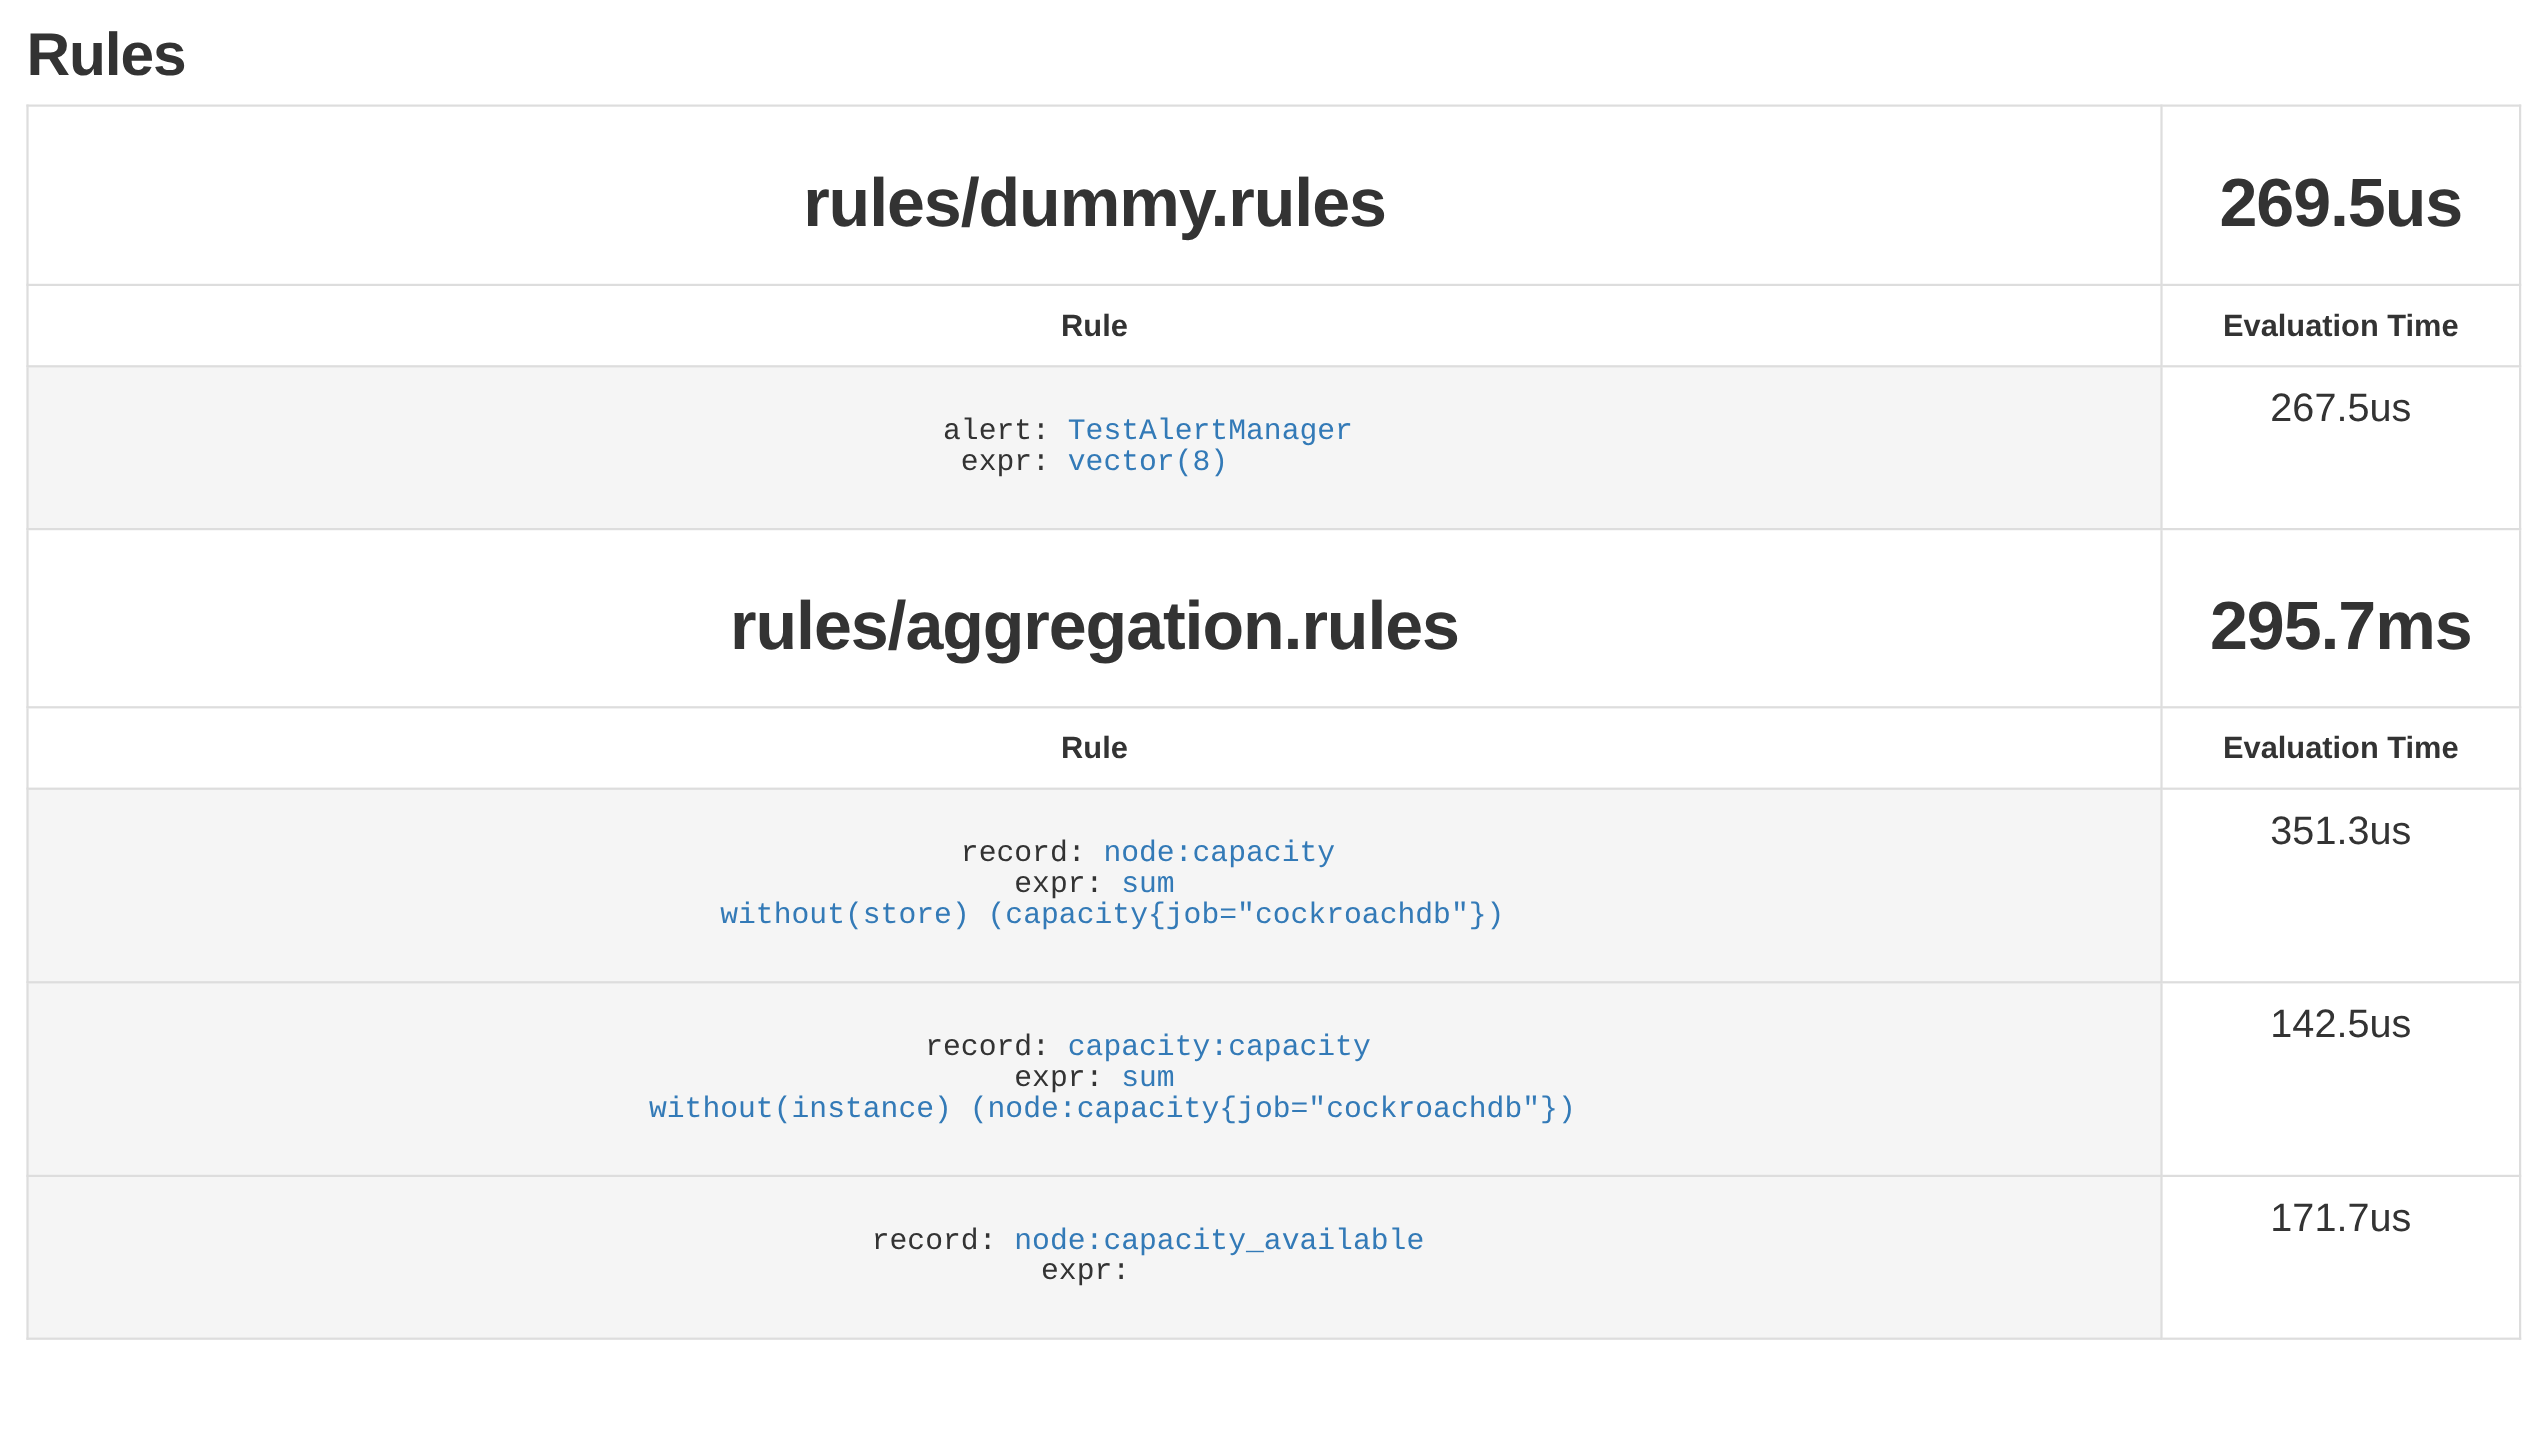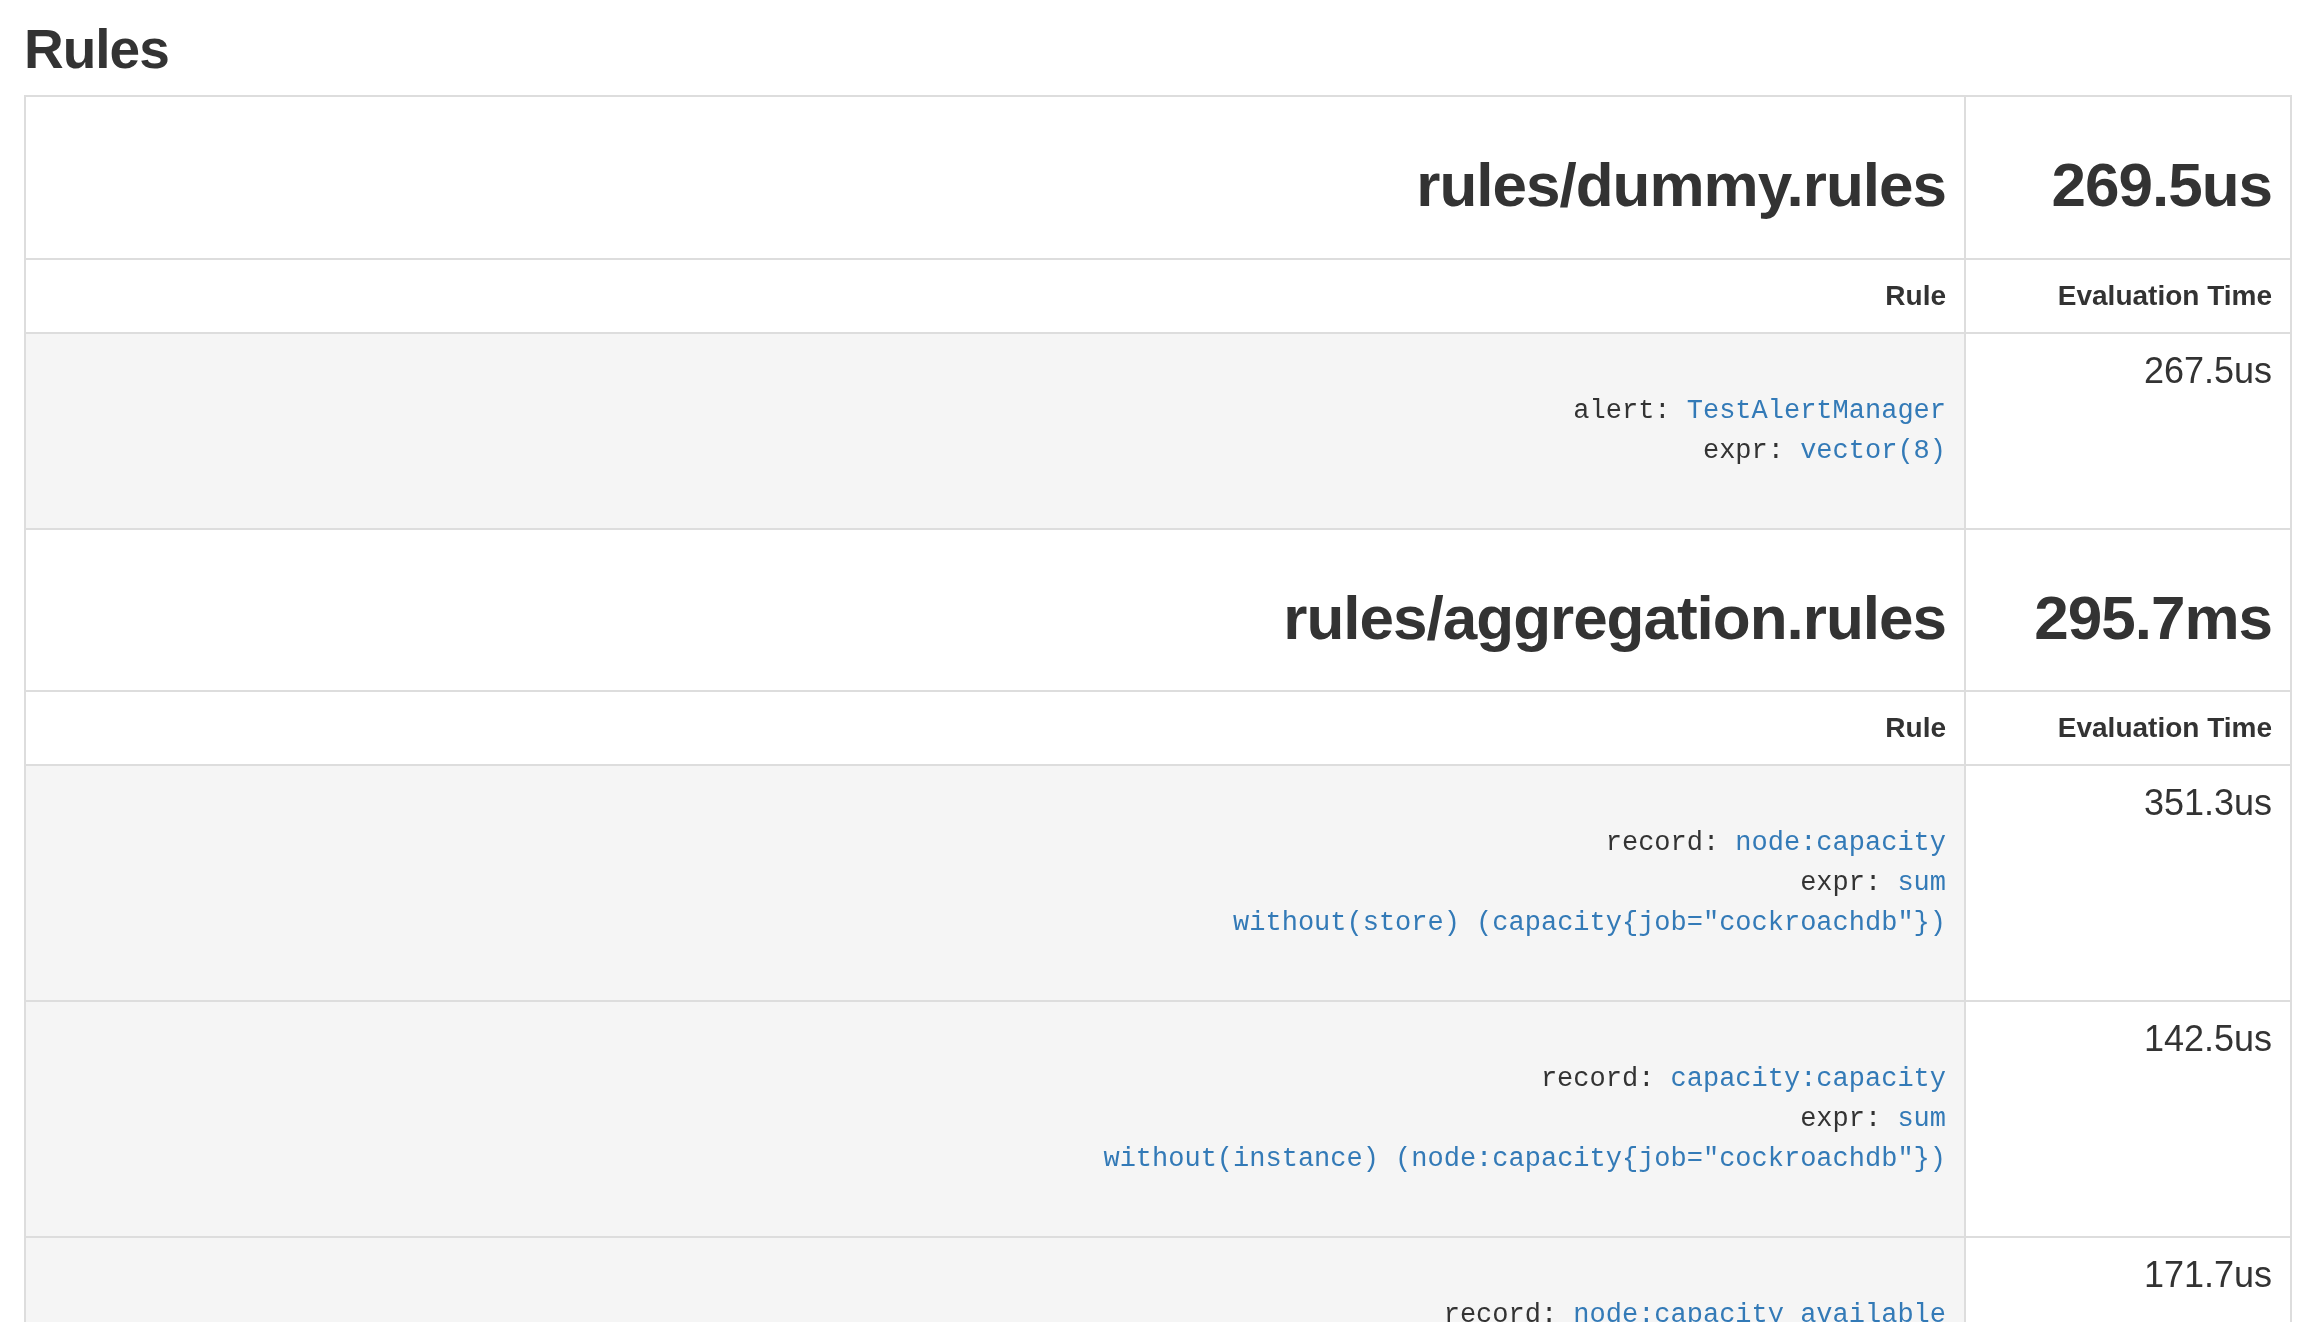--- a/index.html
+++ b/index.html
@@ -19,36 +19,36 @@
   h1.page-title{
     font-size:55px;font-weight:700;line-height:1.08;
     margin:20px 0 16px 0;letter-spacing:-1px;color:var(--text);
   }
   table.rules-table{
     width:100%;border-collapse:collapse;table-layout:fixed;
   }
   col.time-col{width:326px;}
   td{
     border:2px solid var(--border);
-    vertical-align:top;text-align:right;padding:0;
+    vertical-align:top;text-align:center;padding:0;
   }
   tr.group-header-row td{padding:18px;}
   h2.group-name, h2.group-time{
     font-size:62px;font-weight:700;line-height:1.1;
     margin:36px 0 20px 0;letter-spacing:-1px;color:var(--text);
     white-space:nowrap;overflow:hidden;
   }
   tr.col-header-row td{
     padding:16px 18px;font-weight:700;font-size:28px;line-height:40px;
   }
   td.rule-cell{
     background:var(--rule-bg);
     padding:17px 18px;
     font-family:"Liberation Mono","DejaVu Sans Mono",monospace;
-    font-size:27px;line-height:40px;white-space:pre;color:var(--text);
+    font-size:27px;line-height:28px;white-space:pre;color:var(--text);
   }
   td.eval-cell{
     padding:17px 18px;font-size:36px;line-height:40px;
   }
   a.rule-link{color:var(--link);text-decoration:none;}
   code.rule-code{font-family:inherit;font-size:inherit;}
 </style>
 </head>
 <body>
 

